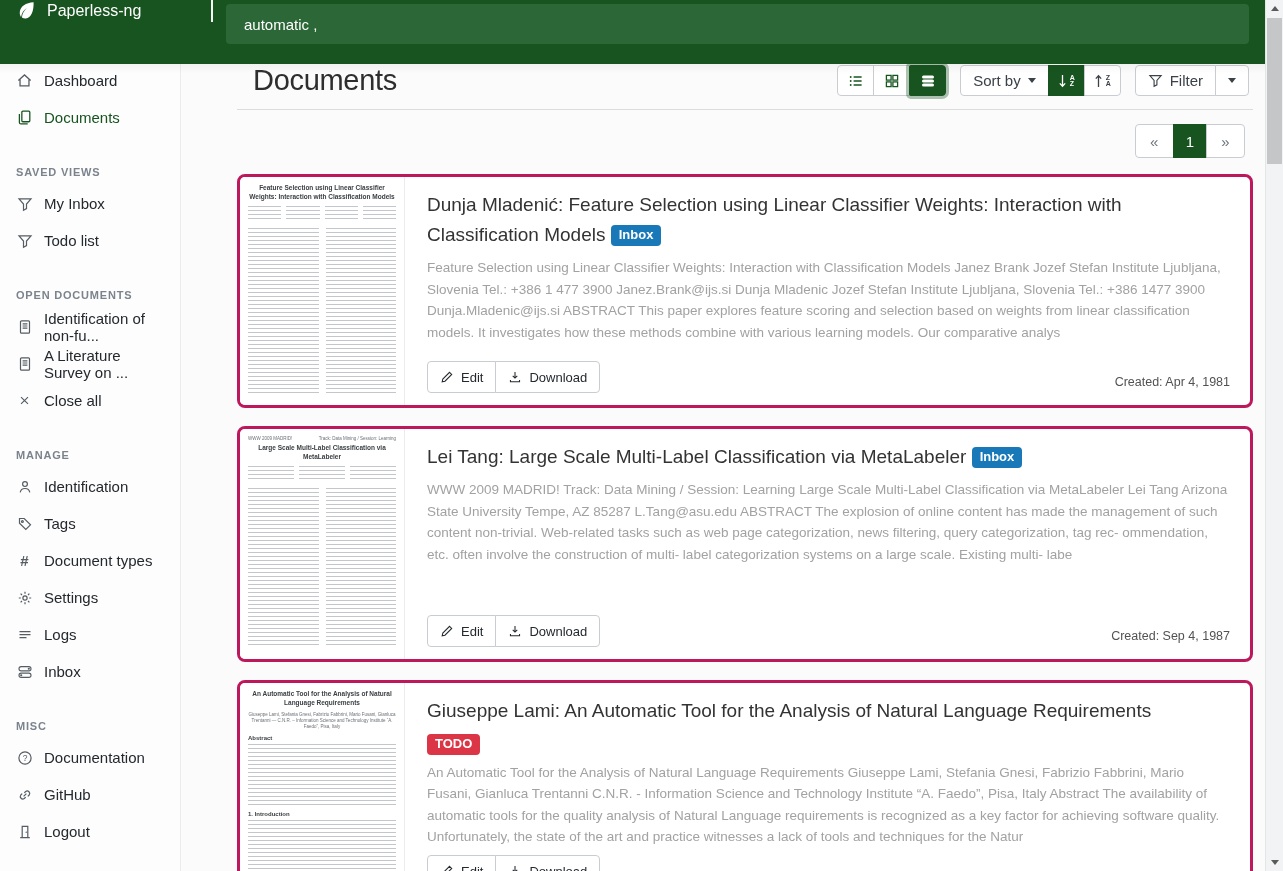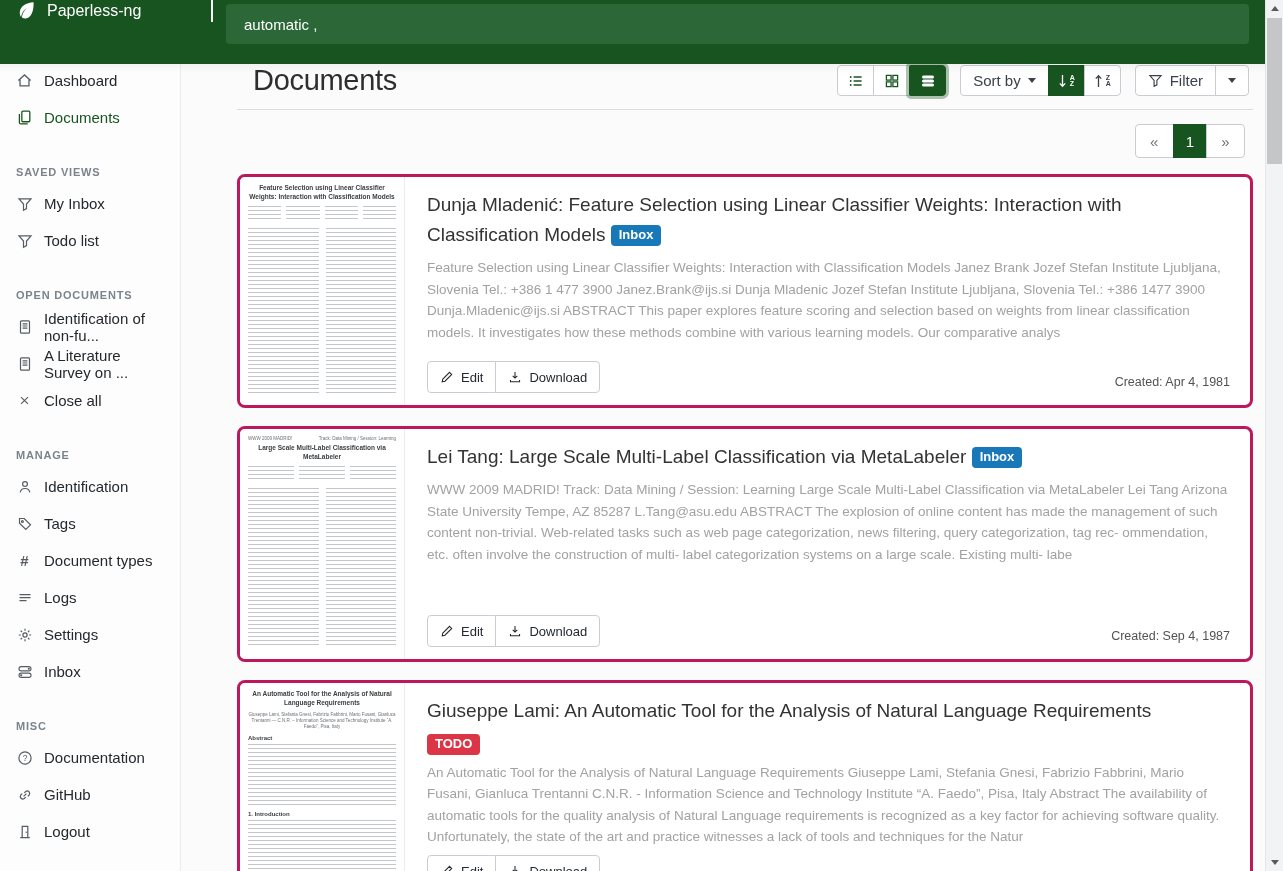--- a/index.html
+++ b/index.html
@@ -191,33 +191,33 @@
         </span>
       <span>Tags</span>
     </div>
     <div class="nav-item">
       <span class="ic hash-glyph">#</span>
       <span>Document types</span>
     </div>
     <div class="nav-item">
       <span class="ic">
           <svg width="16" height="16" viewBox="0 0 16 16" fill="none" stroke="currentColor" stroke-width="1.2">
-            <path d="M2.5 4.6h11M2.5 7.6h11M2.5 10.6h7"></path>
-          </svg>
-        </span>
-      <span>Logs</span>
-    </div>
-    <div class="nav-item">
-      <span class="ic">
-          <svg width="16" height="16" viewBox="0 0 16 16" fill="none" stroke="currentColor" stroke-width="1.2">
             <circle cx="8" cy="8" r="2.1"></circle>
             <path d="M8 1.8v2M8 12.2v2M1.8 8h2M12.2 8h2M3.6 3.6l1.4 1.4M11 11l1.4 1.4M12.4 3.6 11 5M5 11l-1.4 1.4"></path>
           </svg>
         </span>
       <span>Settings</span>
+    </div>
+    <div class="nav-item">
+      <span class="ic">
+          <svg width="16" height="16" viewBox="0 0 16 16" fill="none" stroke="currentColor" stroke-width="1.2">
+            <path d="M2.5 4.6h11M2.5 7.6h11M2.5 10.6h7"></path>
+          </svg>
+        </span>
+      <span>Logs</span>
     </div>
     <div class="nav-item">
       <span class="ic">
           <svg width="16" height="16" viewBox="0 0 16 16" fill="none" stroke="currentColor" stroke-width="1.1">
             <rect x="2" y="2.6" width="12" height="4.3" rx="2.15"></rect>
             <circle cx="11.8" cy="4.75" r="1.1" fill="currentColor" stroke="none"></circle>
             <rect x="2" y="9.1" width="12" height="4.3" rx="2.15"></rect>
             <circle cx="4.2" cy="11.25" r="1.1" fill="currentColor" stroke="none"></circle>
           </svg>
         </span>

